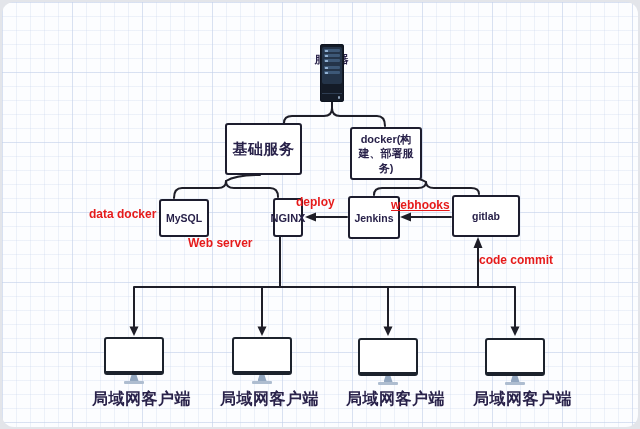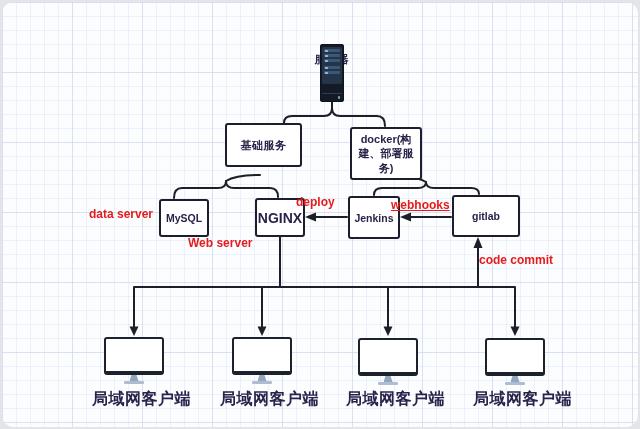--- a/index.html
+++ b/index.html
@@ -89,41 +89,41 @@
         <div class="srv-bar"></div>
         <div class="srv-bar"></div>
         <div class="srv-bar"></div>
         <div class="srv-bar gap"></div>
         <div class="srv-bar"></div>
       </div>
       <div class="srv-divider"></div>
       <div class="srv-led"></div>
     </div>
 
-    <div class="box cjk" style="left:223px;top:121px;width:77px;height:44px;font-size:11px;">
+    <div class="box cjk" style="left:223px;top:121px;width:77px;height:52px;font-size:15px;">
       <span>基础服务</span>
     </div>
     <div class="box" style="left:348px;top:125px;width:72px;height:53px;font-size:11px;padding:1px 6px;line-height:1.3;word-break:break-all;">
       <span>docker(构建、部署服务)</span>
     </div>
 
     <div class="box" style="left:157px;top:197px;width:50px;height:38px;font-size:10.5px;">
       <span>MySQL</span>
     </div>
-    <div class="box" style="left:253px;top:196px;width:50px;height:39px;font-size:14px;">
+    <div class="box" style="left:271px;top:196px;width:30px;height:39px;font-size:11px;">
       <span>NGINX</span>
     </div>
     <div class="box" style="left:346px;top:194px;width:52px;height:43px;font-size:10.5px;">
       <span>Jenkins</span>
     </div>
     <div class="box" style="left:450px;top:193px;width:68px;height:42px;font-size:10.5px;">
       <span>gitlab</span>
     </div>
 
-    <div class="red-label" style="left:87px;top:205px;width:70px;">data server</div>
+    <div class="red-label" style="left:87px;top:205px;width:70px;">data docker</div>
     <div class="red-label" style="left:294px;top:193px;width:60px;">deploy</div>
     <div class="red-label" style="left:389px;top:196px;width:60px;text-decoration:underline;">webhooks</div>
     <div class="red-label" style="left:186px;top:234px;width:80px;">Web server</div>
     <div class="red-label" style="left:477px;top:251px;width:80px;">code commit</div>
 
     <div class="monitor" style="left:102px;top:335px;">
       <div class="screen"></div>
       <div class="neck"></div>
       <div class="base"></div>
     </div>

